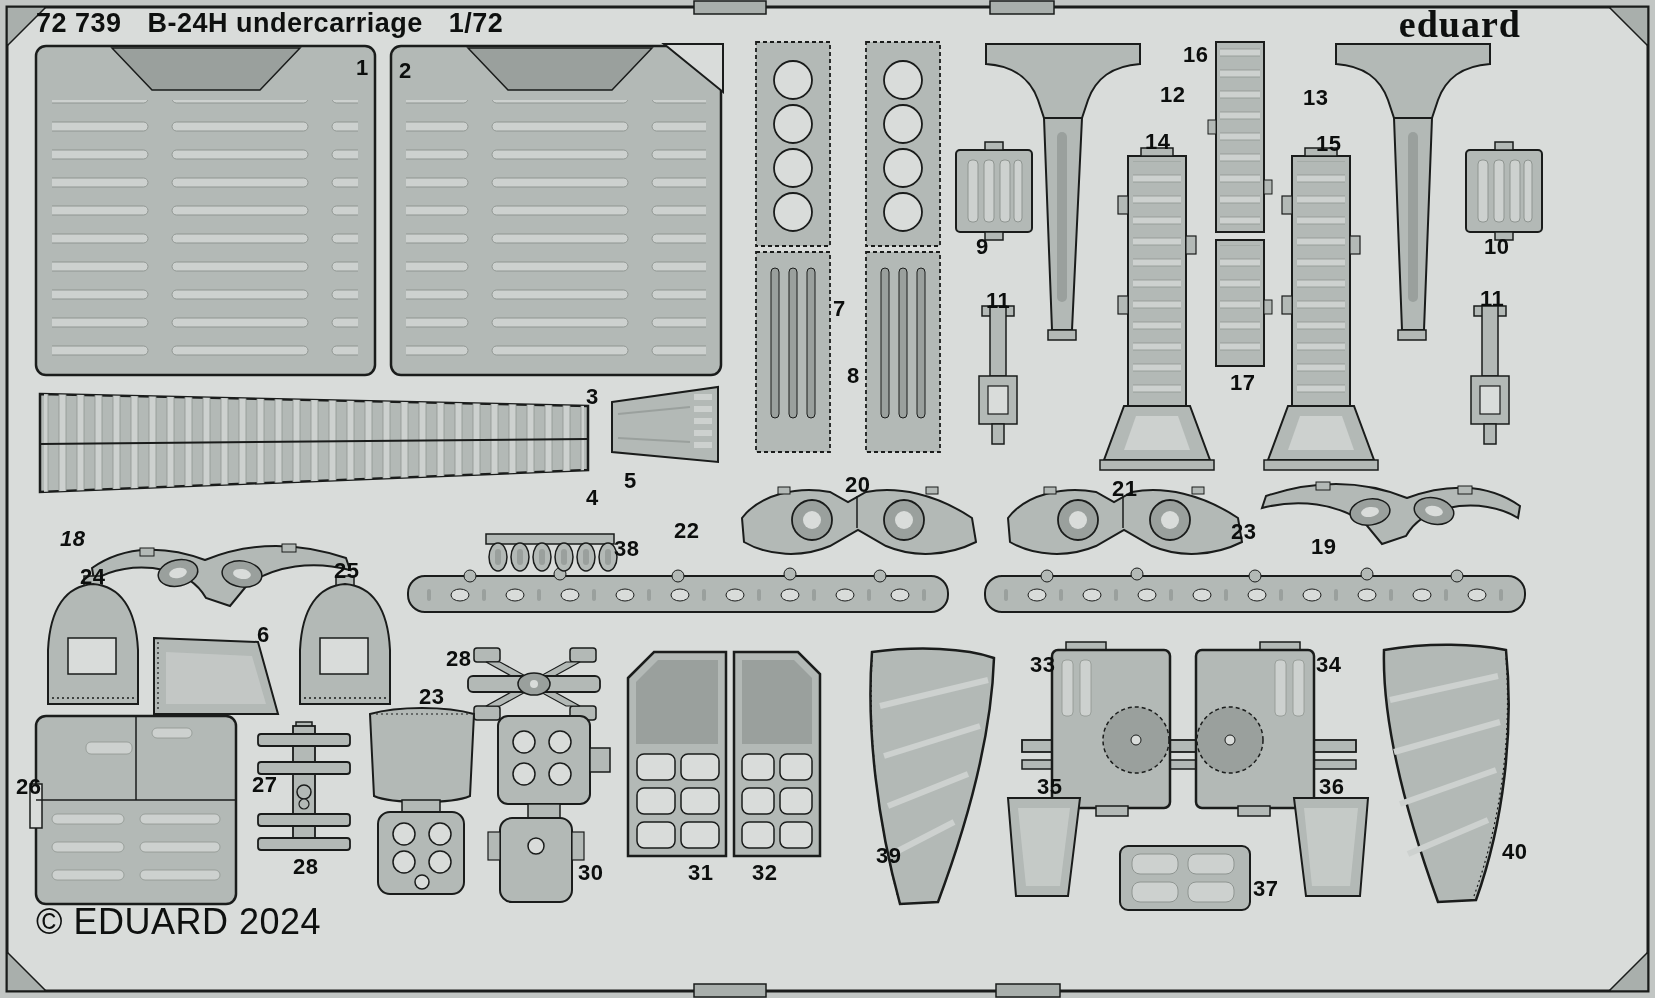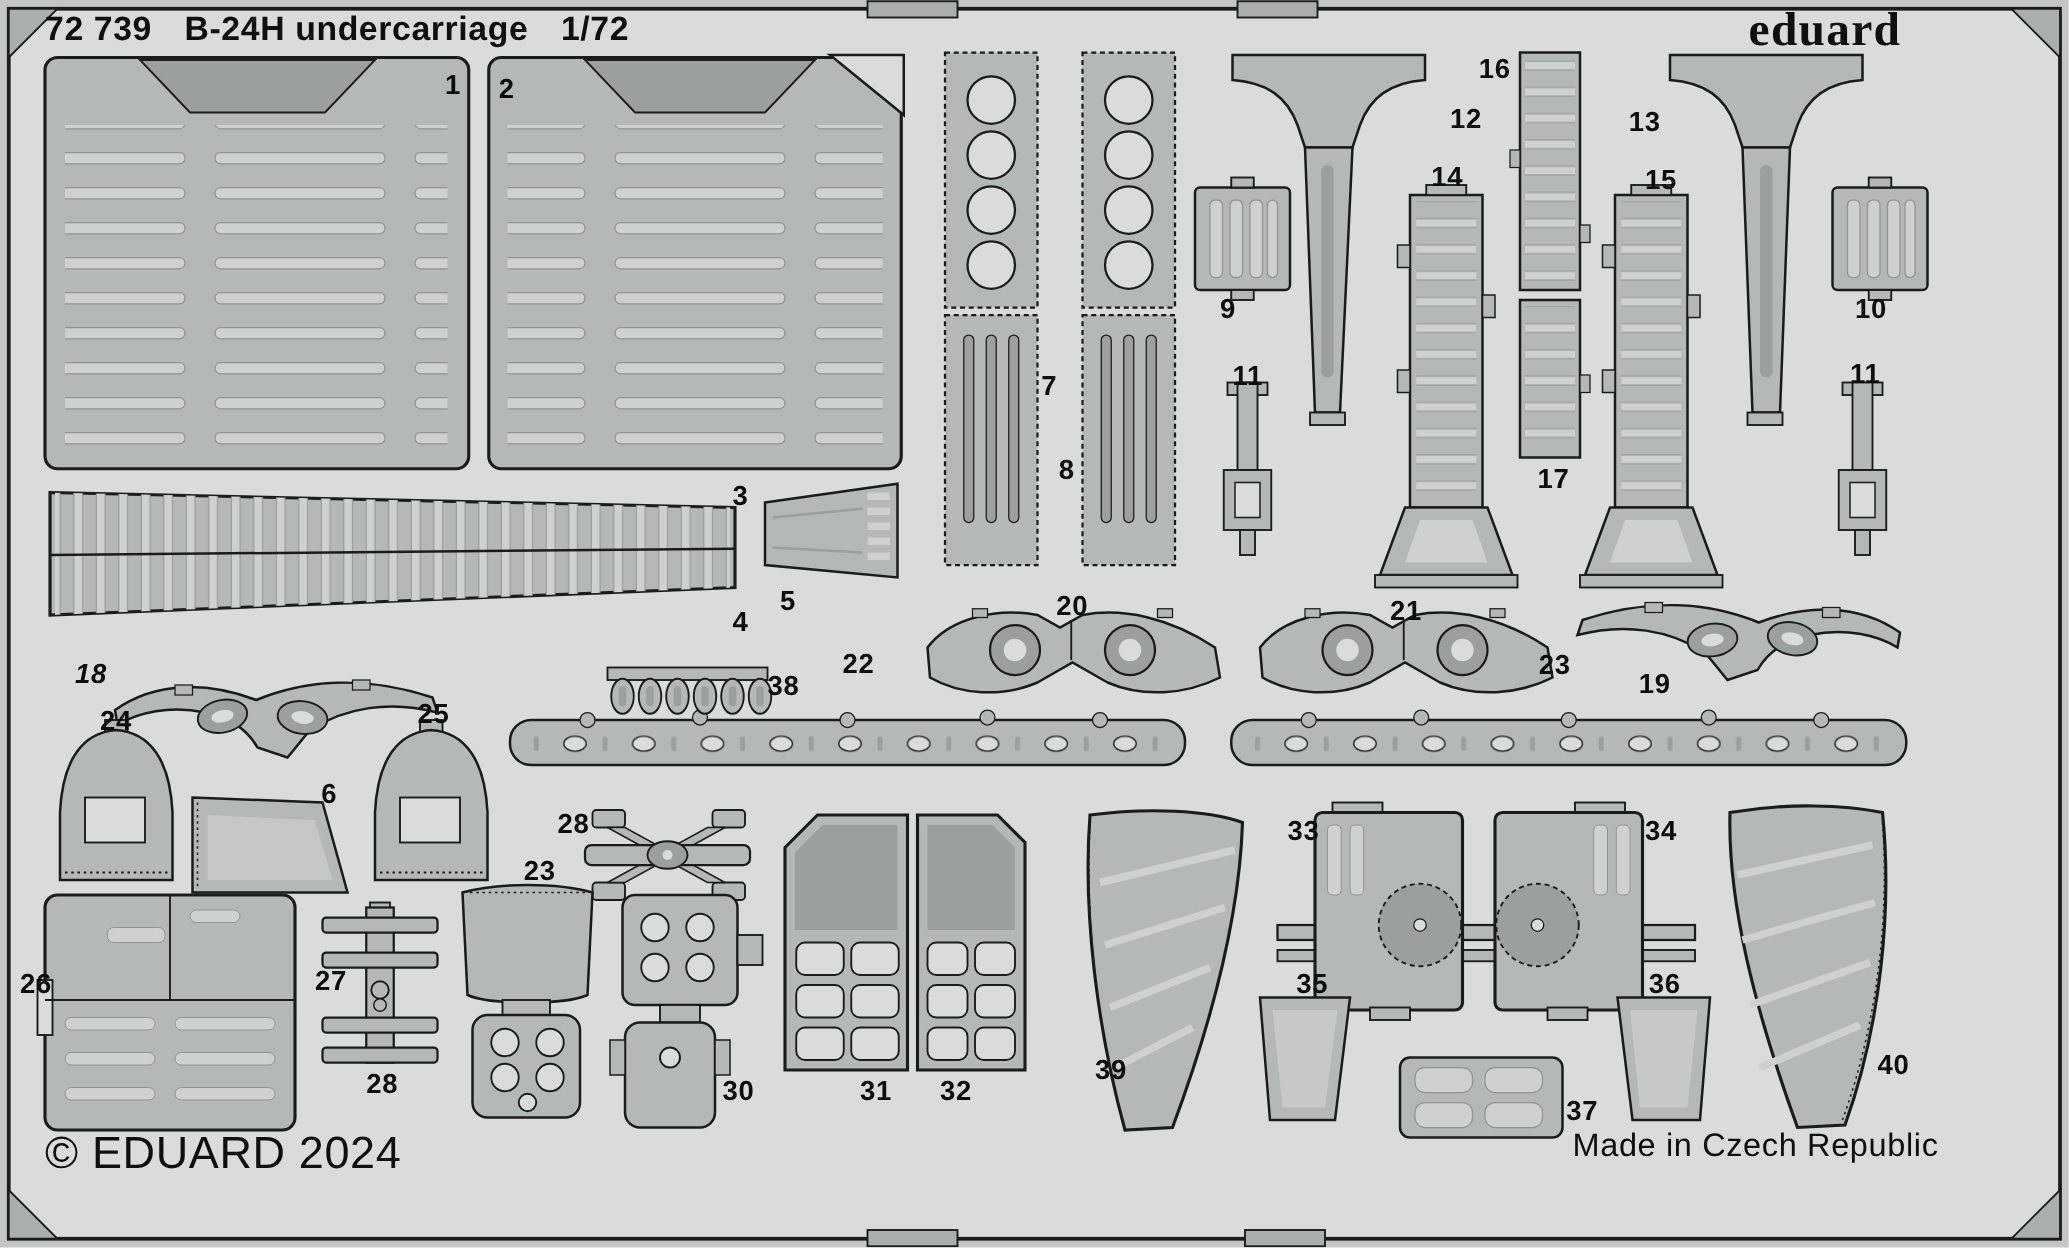--- a/index.html
+++ b/index.html
@@ -380,21 +380,20 @@
 
   <div class="hdr">
     <span>72 739</span>
     <span>B-24H undercarriage</span>
     <span>1/72</span>
   </div>
 
   <div class="logo">eduard</div>
 
   <div class="foot-left">© EDUARD 2024</div>
-  <div class="foot-right">Made in Czech Republic</div>
 
   <div class="labels-layer">
       <span class="part-label" style="left: 356px; top: 57px;">1</span>
       <span class="part-label" style="left: 399px; top: 60px;">2</span>
       <span class="part-label" style="left: 586px; top: 386px;">3</span>
       <span class="part-label" style="left: 586px; top: 487px;">4</span>
       <span class="part-label" style="left: 624px; top: 470px;">5</span>
       <span class="part-label" style="left: 257px; top: 624px;">6</span>
       <span class="part-label" style="left: 833px; top: 298px;">7</span>
       <span class="part-label" style="left: 847px; top: 365px;">8</span>

